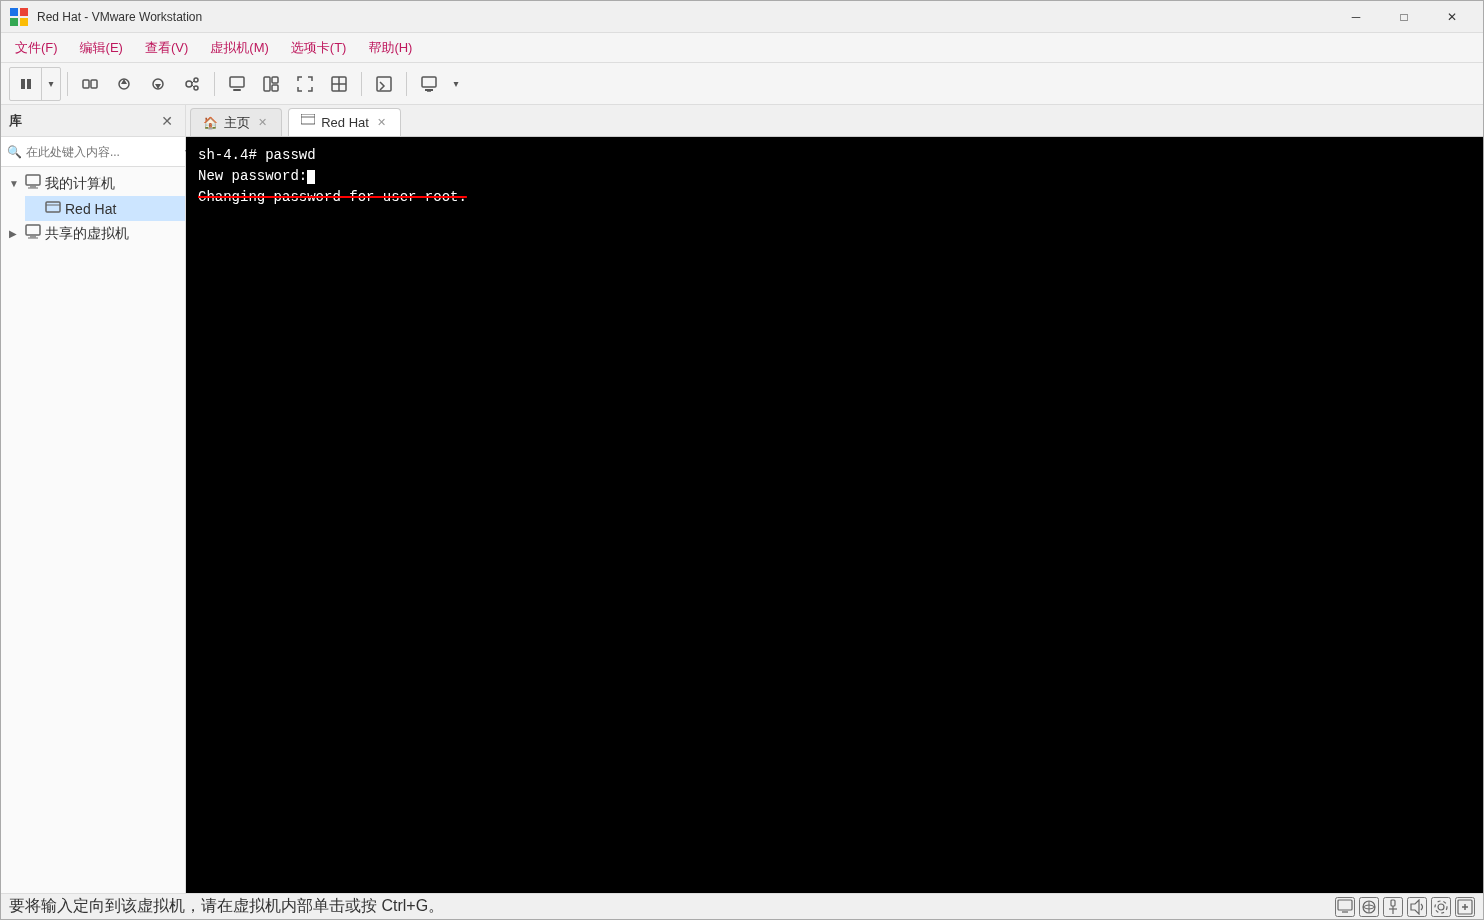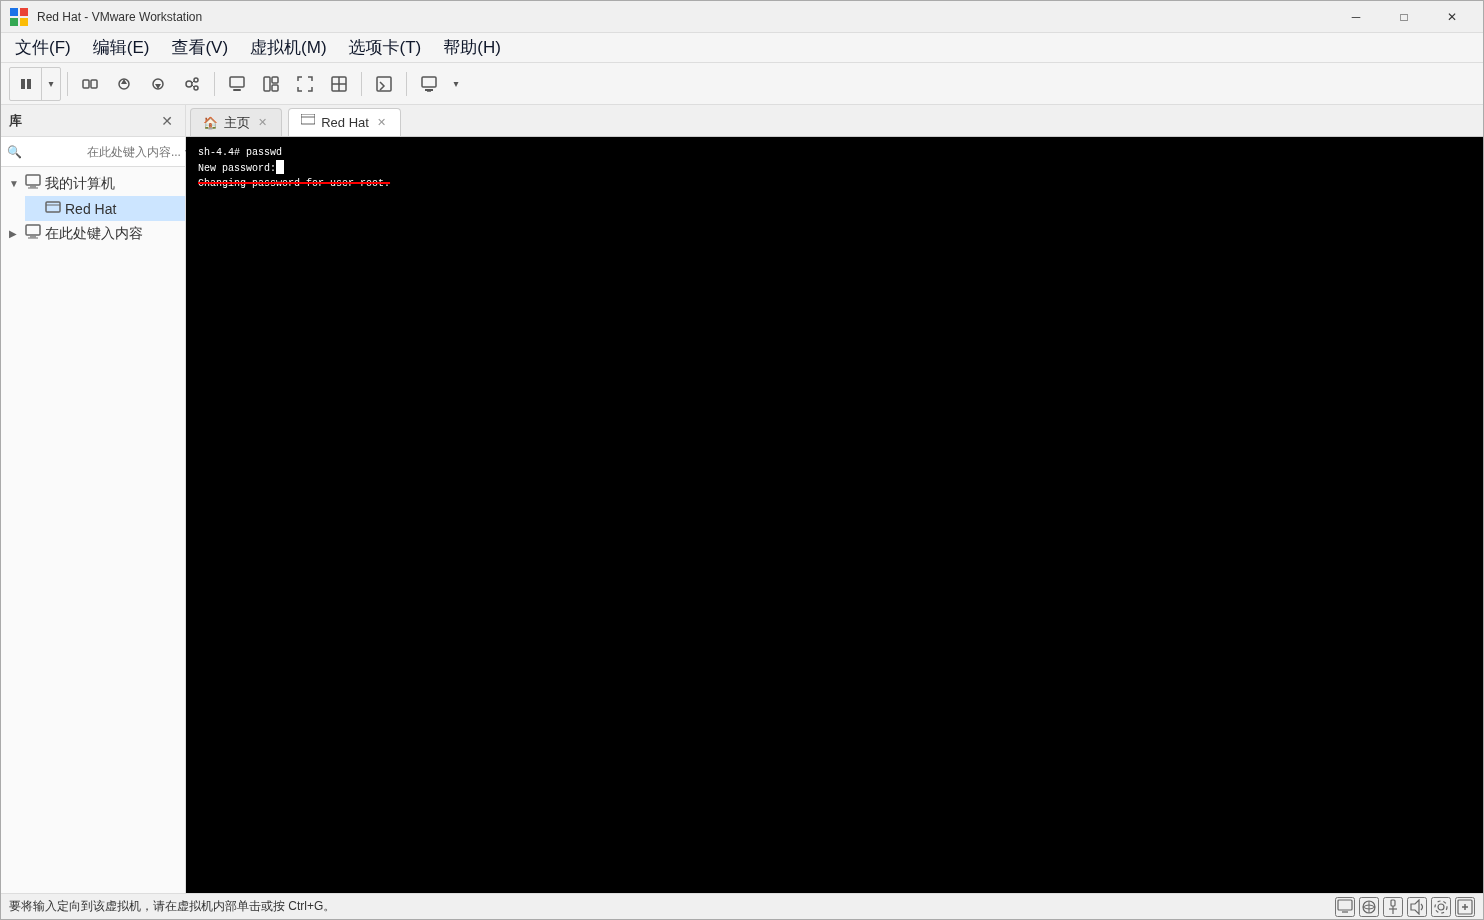--- a/index.html
+++ b/index.html
@@ -59,22 +59,22 @@
       background: #f5f5f5;
       display: flex;
       align-items: center;
       padding: 0 4px;
       border-bottom: 1px solid #ddd;
       gap: 2px;
     }
     .menu-item {
       padding: 0 10px;
       cursor: pointer;
-      font-size: 17px;
-      color: #0f172a;
+      font-size: 13px;
+      color: #be185d;
       border-radius: 2px;
       white-space: nowrap;
     }
 
     
     #toolbar {
       height: 42px;
       background: #f5f5f5;
       display: flex;
       align-items: center;
@@ -169,21 +169,20 @@
       border-bottom: 1px solid #ddd;
       gap: 4px;
     }
     #search-bar input {
       flex: 1;
       border: none;
       outline: none;
       font-size: 12px;
       color: #999;
       background: transparent;
-      text-align: right;
     }
     #search-bar .search-icon {
       color: #999;
       font-size: 12px;
     }
     #search-bar .dropdown-arrow {
       color: #666;
       font-size: 10px;
       cursor: pointer;
     }
@@ -271,21 +270,21 @@
       overflow: hidden;
     }
     .terminal-content {
       position: absolute;
       top: 0;
       left: 0;
       right: 0;
       bottom: 0;
       padding: 8px 12px;
       font-family: 'Courier New', monospace;
-      font-size: 10px;
+      font-size: 14px;
       color: #fff;
       line-height: 1.5;
     }
     .terminal-line {
       display: block;
       white-space: pre;
     }
     .terminal-cursor {
       display: inline-block;
       width: 8px;
@@ -305,21 +304,21 @@
     }
 
     
     #status-bar {
       height: 26px;
       background: #f0f0f0;
       border-top: 1px solid #ddd;
       display: flex;
       align-items: center;
       padding: 0 8px;
-      font-size: 12px;
+      font-size: 16px;
       color: #333;
     }
     #status-bar .status-text {
       flex: 1;
     }
     #status-bar .status-icons {
       display: flex;
       gap: 4px;
       align-items: center;
     }
@@ -524,21 +523,21 @@
 
           <div class="tree-item">
             <span class="tree-expand">▶</span>
             <span class="tree-icon">
               <svg width="16" height="16" viewBox="0 0 16 16">
                 <rect x="1" y="1" width="14" height="10" rx="1" fill="none" stroke="#666" stroke-width="1.5"></rect>
                 <rect x="5" y="12" width="6" height="2" fill="#999"></rect>
                 <line x1="3" y1="14" x2="13" y2="14" stroke="#999" stroke-width="1.5"></line>
               </svg>
             </span>
-            <span class="tree-label">在此处键入内容</span>
+            <span class="tree-label">共享的虚拟机</span>
           </div>
         </div>
       </div>
 
       <div id="tab-and-content">
 
         <div id="tab-bar">
           <div class="tab">
             <span class="tab-icon">🏠</span>
             <span>主页</span>

